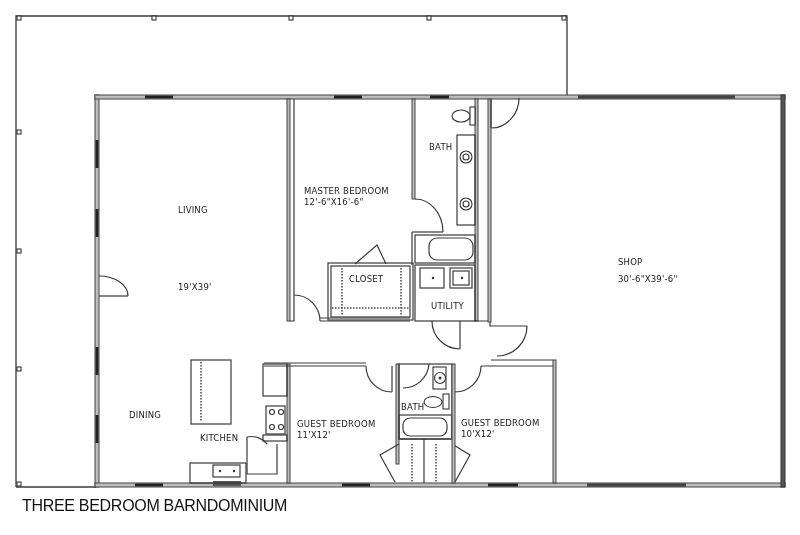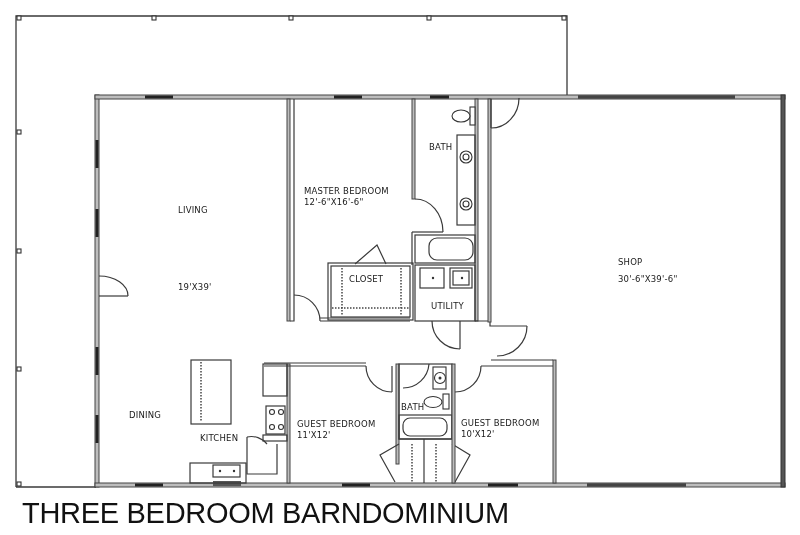--- a/index.html
+++ b/index.html
@@ -1,19 +1,19 @@
 <!DOCTYPE html>
 <html><head>
 <meta charset="utf-8">
 <style>
   html, body { margin: 0; padding: 0; background: #ffffff; }
   body { width: 800px; height: 535px; position: relative; overflow: hidden; font-family: "DejaVu Sans", sans-serif; }
   svg#plan { position: absolute; left: 0; top: 0; }
   .room-label { font-family: "DejaVu Sans", sans-serif; font-size: 8.5px; fill: #1a1a1a; letter-spacing: 0.2px; }
-  .title { position: absolute; left: 22px; top: 497px; font-family: "Liberation Sans", sans-serif; font-size: 29px; color: #111; letter-spacing: -0.3px; white-space: nowrap; }
+  .title { position: absolute; left: 22px; top: 497px; font-family: "Liberation Sans", sans-serif; font-size: 16px; color: #111; letter-spacing: -0.3px; white-space: nowrap; }
   .ow { fill: none; stroke: #3a3a3a; stroke-width: 1.3; }
   .dw { stroke: #444; fill: #bdbdbd; }
   .win { stroke: #222; stroke-width: 3; }
   .thin { stroke: #3a3a3a; stroke-width: 1.2; fill: none; }
   .fix { stroke: #333; stroke-width: 1.1; fill: #fff; }
   .dash { stroke: #444; stroke-width: 1.5; stroke-dasharray: 1.5 1.5; fill: none; }
 </style>
 </head>
 <body>
 

